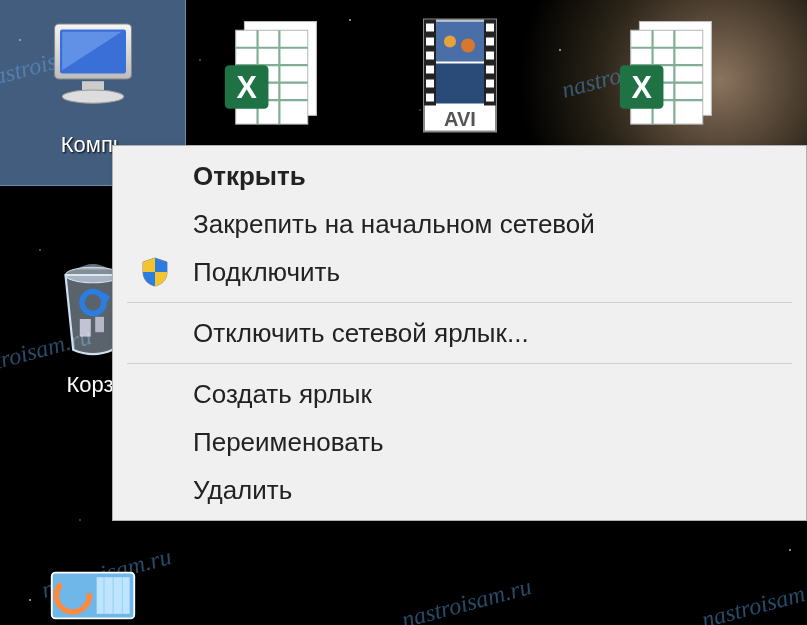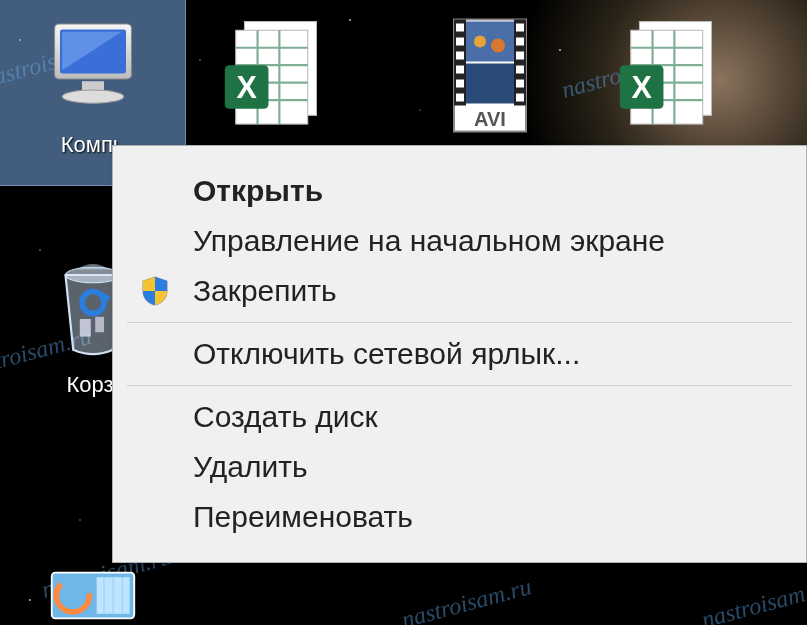--- a/index.html
+++ b/index.html
@@ -69,22 +69,22 @@
 
   
   .context-menu {
     position: absolute;
     left: 112px;
     top: 145px;
     width: 695px;
     background: #f0f0f0;
     border: 1px solid #b0b0b0;
     box-shadow: 3px 3px 6px rgba(0,0,0,.25);
-    padding: 20px 0;
-    font-size: 30px;
+    padding: 6px 0;
+    font-size: 26px;
     color: #222;
   }
   .menu-item {
     display: flex;
     align-items: center;
     padding: 8px 12px 8px 18px;
     min-height: 48px;
     cursor: default;
   }
   .menu-item .m-icon { width: 48px; display:flex; justify-content:center; }
@@ -169,21 +169,21 @@
         <line x1="14" y1="62" x2="80" y2="62"></line>
           <line x1="14" y1="78" x2="80" y2="78"></line>
         <line x1="34" y1="14" x2="34" y2="100"></line>
           <line x1="54" y1="14" x2="54" y2="100"></line>
       </g>
       <rect x="4" y="46" width="40" height="40" rx="4" fill="#1f7244"></rect>
       <text x="24" y="76" font-size="28" font-weight="700" fill="#fff" text-anchor="middle" font-family="Arial">X</text>
     </svg>
   </div>
 
-  <div class="top-icon" style="left:430px">
+  <div class="top-icon" style="left:400px">
     <svg viewBox="0 0 100 120" width="100" height="125">
       <rect x="14" y="4" width="72" height="112" fill="#fff" stroke="#888" stroke-width="2"></rect>
       <rect x="14" y="4" width="12" height="86" fill="#222"></rect>
       <rect x="74" y="4" width="12" height="86" fill="#222"></rect>
       <g fill="#fff">
         <rect x="16" y="8" width="8" height="8"></rect>
           <rect x="16" y="22" width="8" height="8"></rect>
         <rect x="16" y="36" width="8" height="8"></rect>
           <rect x="16" y="50" width="8" height="8"></rect>
         <rect x="16" y="64" width="8" height="8"></rect>
@@ -223,54 +223,54 @@
 
 <div class="context-menu">
 
   <div class="menu-item bold">
     <span class="m-icon"></span>
     <span class="m-label">Открыть</span>
   </div>
 
   <div class="menu-item">
     <span class="m-icon"></span>
-    <span class="m-label">Управление на начальном экране</span>
+    <span class="m-label">Закрепить на начальном сетевой</span>
   </div>
 
   <div class="menu-item">
     <span class="m-icon">
       <svg viewBox="0 0 32 32" width="32" height="32">
         <path d="M16 2 L28 6 V16 C28 24 22 29 16 30 C10 29 4 24 4 16 V6 Z" fill="#fff" stroke="#888"></path>
         <path d="M16 2 L28 6 V16 H16 Z" fill="#2b7de0"></path>
         <path d="M4 6 L16 2 V16 H4 Z" fill="#f4c430"></path>
         <path d="M16 16 H28 V16 C28 24 22 29 16 30 Z" fill="#f4c430"></path>
         <path d="M16 16 V30 C10 29 4 24 4 16 Z" fill="#2b7de0"></path>
       </svg>
     </span>
-    <span class="m-label">Закрепить</span>
+    <span class="m-label">Подключить</span>
   </div>
 
   <div class="menu-sep"></div>
 
 
   <div class="menu-item">
     <span class="m-icon"></span>
     <span class="m-label">Отключить сетевой ярлык...</span>
   </div>
 
   <div class="menu-sep"></div>
 
   <div class="menu-item">
     <span class="m-icon"></span>
-    <span class="m-label">Создать диск</span>
+    <span class="m-label">Создать ярлык</span>
+  </div>
+
+  <div class="menu-item">
+    <span class="m-icon"></span>
+    <span class="m-label">Переименовать</span>
   </div>
 
   <div class="menu-item">
     <span class="m-icon"></span>
     <span class="m-label">Удалить</span>
   </div>
 
-  <div class="menu-item">
-    <span class="m-icon"></span>
-    <span class="m-label">Переименовать</span>
-  </div>
-
 </div>
 
 </body></html>

